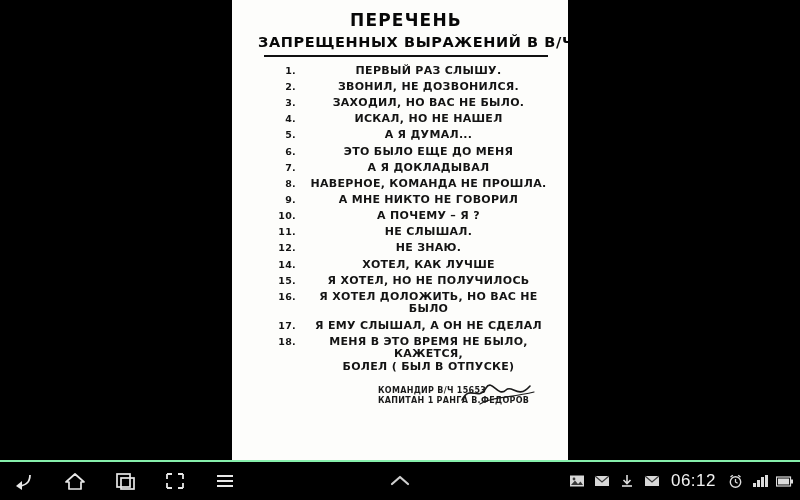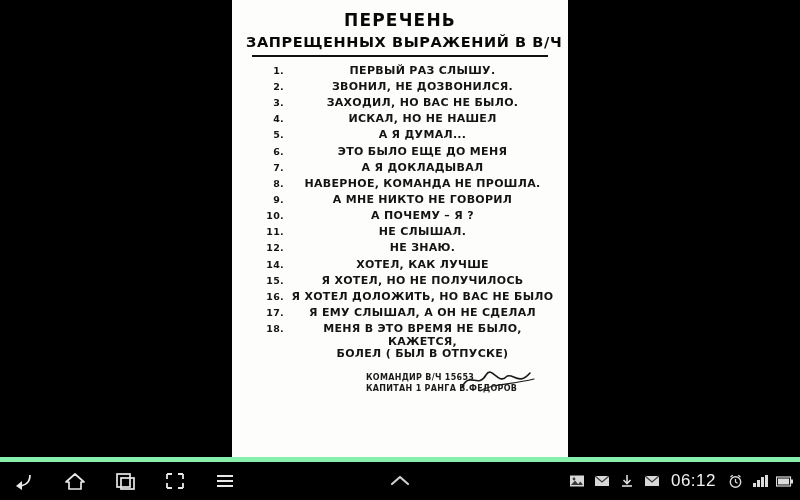--- a/index.html
+++ b/index.html
@@ -24,21 +24,21 @@
   #doc {
     position: absolute;
     left: 232px;
     top: 0px;
     width: 336px;
     height: 470px;
     background: #fdfdfb;
     color: #111;
     overflow: hidden;
     box-sizing: border-box;
-    padding: 8px 14px 4px 14px;
+    padding: 8px 14px 4px 26px;
   }
   #doc .title-block {
     text-align: center;
     margin-top: 4px;
   }
   #doc .title1 {
     font-family: "DejaVu Sans", sans-serif;
     font-weight: bold;
     font-size: 17px;
     letter-spacing: 1.2px;
@@ -110,21 +110,21 @@
   }
 
   
   #navbar {
     position: absolute;
     left: 0;
     bottom: 0;
     width: 800px;
     height: 38px;
     background: #000;
-    border-top: 5px solid #86efac;
+    border-top: 2px solid #86efac;
   }
   #navbar .left-group {
     position: absolute;
     left: 8px;
     top: 0;
     height: 38px;
     display: flex;
     align-items: center;
     gap: 16px;
   }

